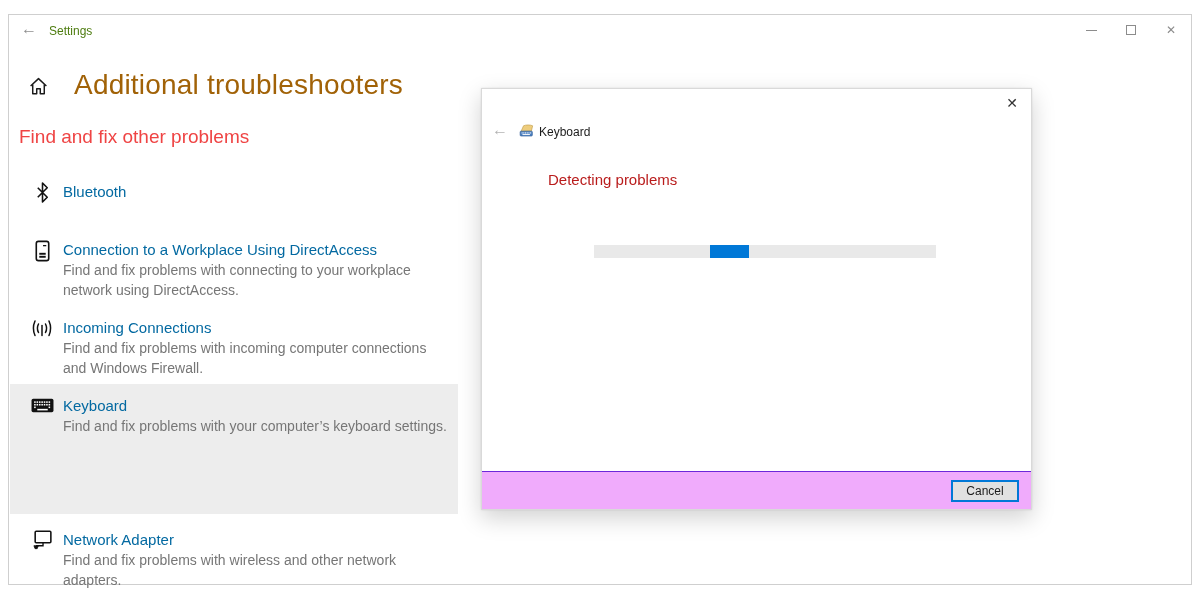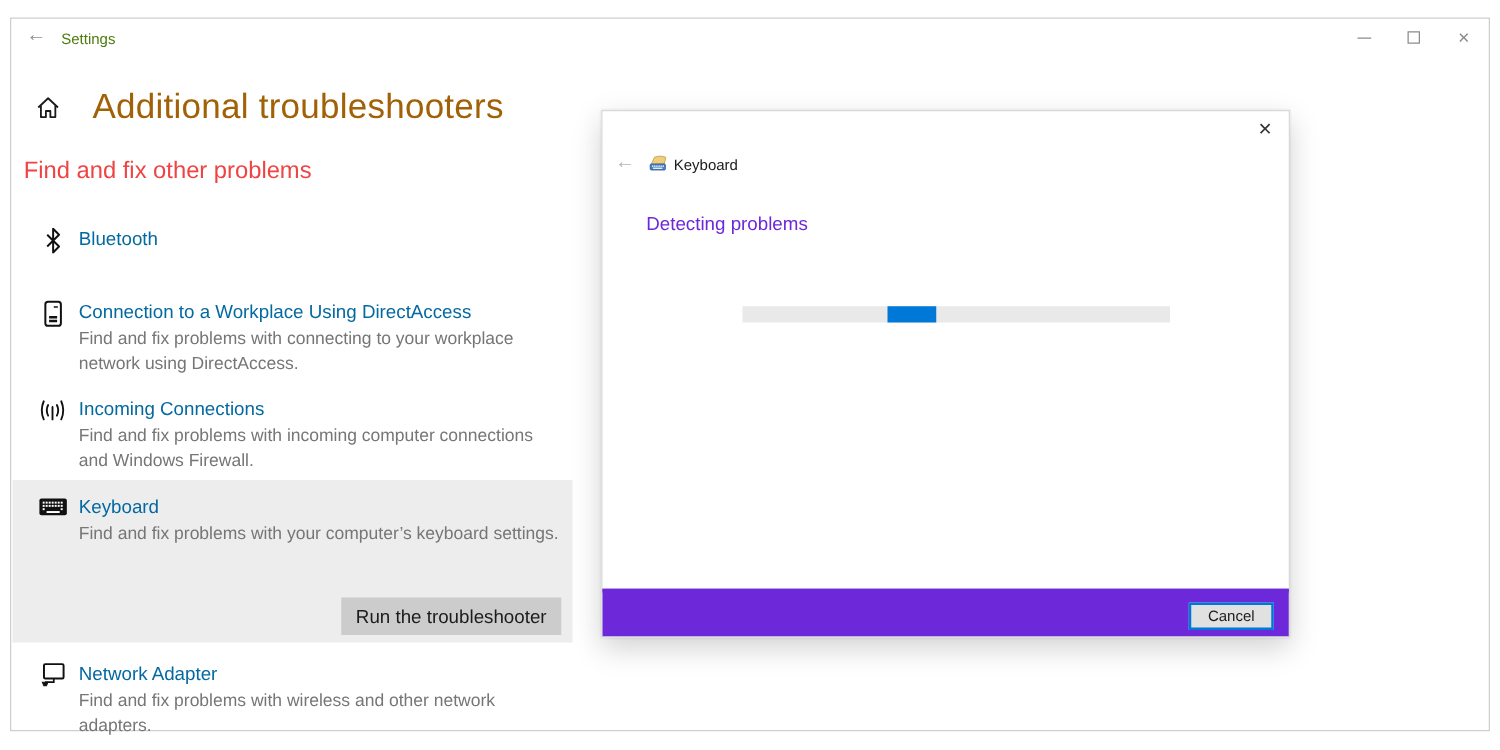--- a/index.html
+++ b/index.html
@@ -41,21 +41,21 @@
     background:#fff; border:1px solid #d9d9d9;
     box-shadow:0 8px 22px rgba(0,0,0,0.18), 0 0 2px rgba(0,0,0,0.10); }
   .dlg-close { position:absolute; right:9px; top:4px; font-size:14px; color:#333; padding:2px 4px; cursor:default; }
   .dlg-back { position:absolute; left:10px; top:32px; font-size:16px; color:#b3b3b3; }
   .dlg-kbicon { position:absolute; left:36px; top:33px; }
   .dlg-title { position:absolute; left:57px; top:36px; font-size:12px; color:#1b1b1b; }
   .dlg-status { position:absolute; left:35px; top:82px; font-size:15px; }
   .progress-track { position:absolute; left:112px; top:156px; width:342px; height:13px; }
   .progress-fill { position:absolute; top:0; height:100%; }
   .dlg-footer { position:absolute; left:0; right:0; bottom:0; height:38px;
-    background:#6d28d9; border-top:3px solid #6d28d9; }
+    background:#f0abfc; border-top:1px solid #6d28d9; }
   .cancel-btn { position:absolute; right:12px; top:8px; width:68px; height:22px;
     background:#e1e1e1; border:2px solid #0078d7; font-size:12px; color:#1b1b1b;
     font-family:inherit; display:flex; align-items:center; justify-content:center; cursor:default; }
 
   svg { display:block; }
 </style>
 </head>
 <body>
 
 <div class="window">
@@ -150,21 +150,20 @@
             <rect x="16.8" y="8" width="1.5" height="1.5"></rect>
           <rect x="6" y="10.2" width="10" height="1.5"></rect>
         </g>
       </svg>
     </span>
     <div class="ts-text">
       <div class="ts-name">Keyboard</div>
       <div class="ts-desc">Find and fix problems with your computer’s keyboard settings.</div>
     </div>
   </div>
-  <button class="run-btn">Run the troubleshooter</button>
 
   <div class="ts-row" style="top:515px">
     <span class="ts-icon">
       <svg width="23" height="21" viewBox="0 0 22 20" fill="none" stroke="#111">
         <rect x="4" y="1.2" width="15" height="11" rx="1" stroke-width="1.5"></rect>
         <path d="M11.5 12.5 V15 H4.8" stroke-width="1.3"></path>
         <path d="M2.8 15 H7 L5.9 17.8 H3.9 Z" fill="#111" stroke-width="0.8"></path>
       </svg>
     </span>
     <div class="ts-text">
@@ -187,20 +186,20 @@
           <rect x="5" y="9.8" width="1" height="1"></rect>
           <rect x="6.6" y="9.8" width="1" height="1"></rect>
           <rect x="8.2" y="9.8" width="1" height="1"></rect>
           <rect x="9.8" y="9.8" width="1" height="1"></rect>
           <rect x="11.4" y="9.8" width="1" height="1"></rect>
           <rect x="4.2" y="11.4" width="7" height="0.9"></rect>
         </g>
     </svg>
   </span>
   <span class="dlg-title">Keyboard</span>
-  <div class="dlg-status" id="dlg-status" style="color: #6d28d9;">Detecting problems</div>
+  <div class="dlg-status" id="dlg-status" style="color: #b91c1c; margin-left: 31px;">Detecting problems</div>
   <div class="progress-track" id="progress-track" style="background: rgb(233, 233, 233);">
     <div class="progress-fill" id="progress-fill" style="background: rgb(0, 120, 215); left: 34%; width: 11.4%;"></div>
   </div>
   <div class="dlg-footer">
     <button class="cancel-btn">Cancel</button>
   </div>
 </div>
 
 </body></html>

